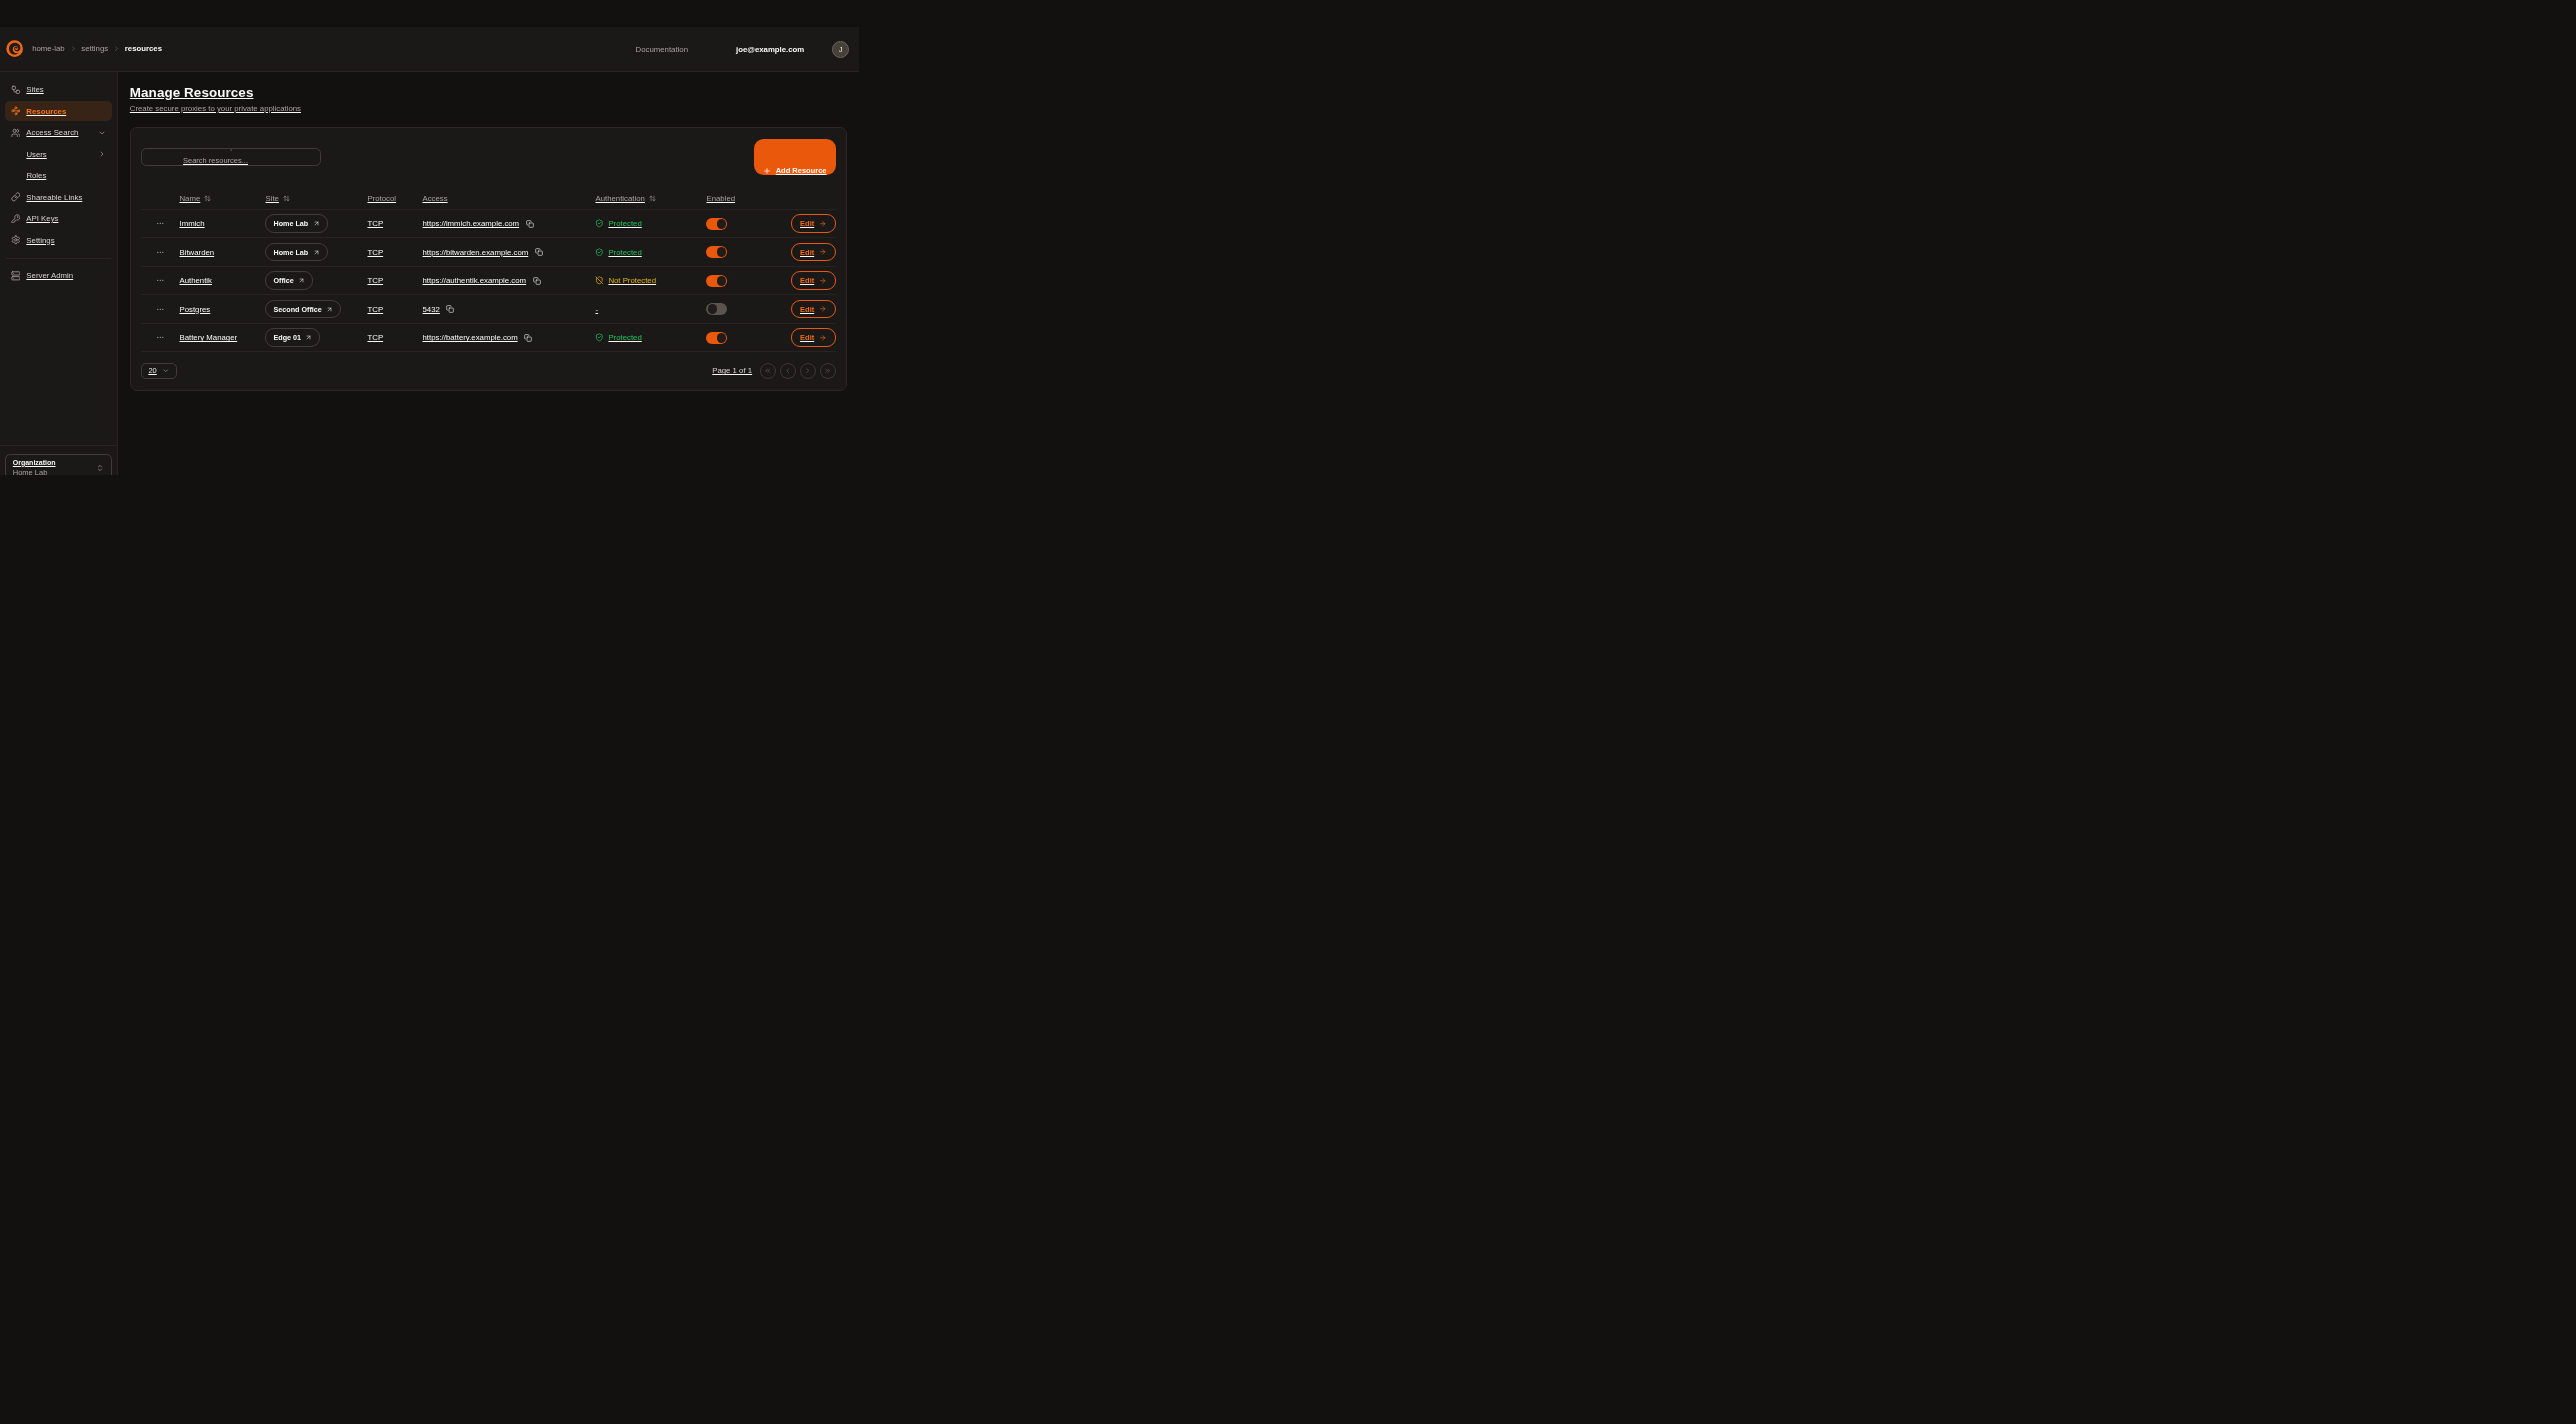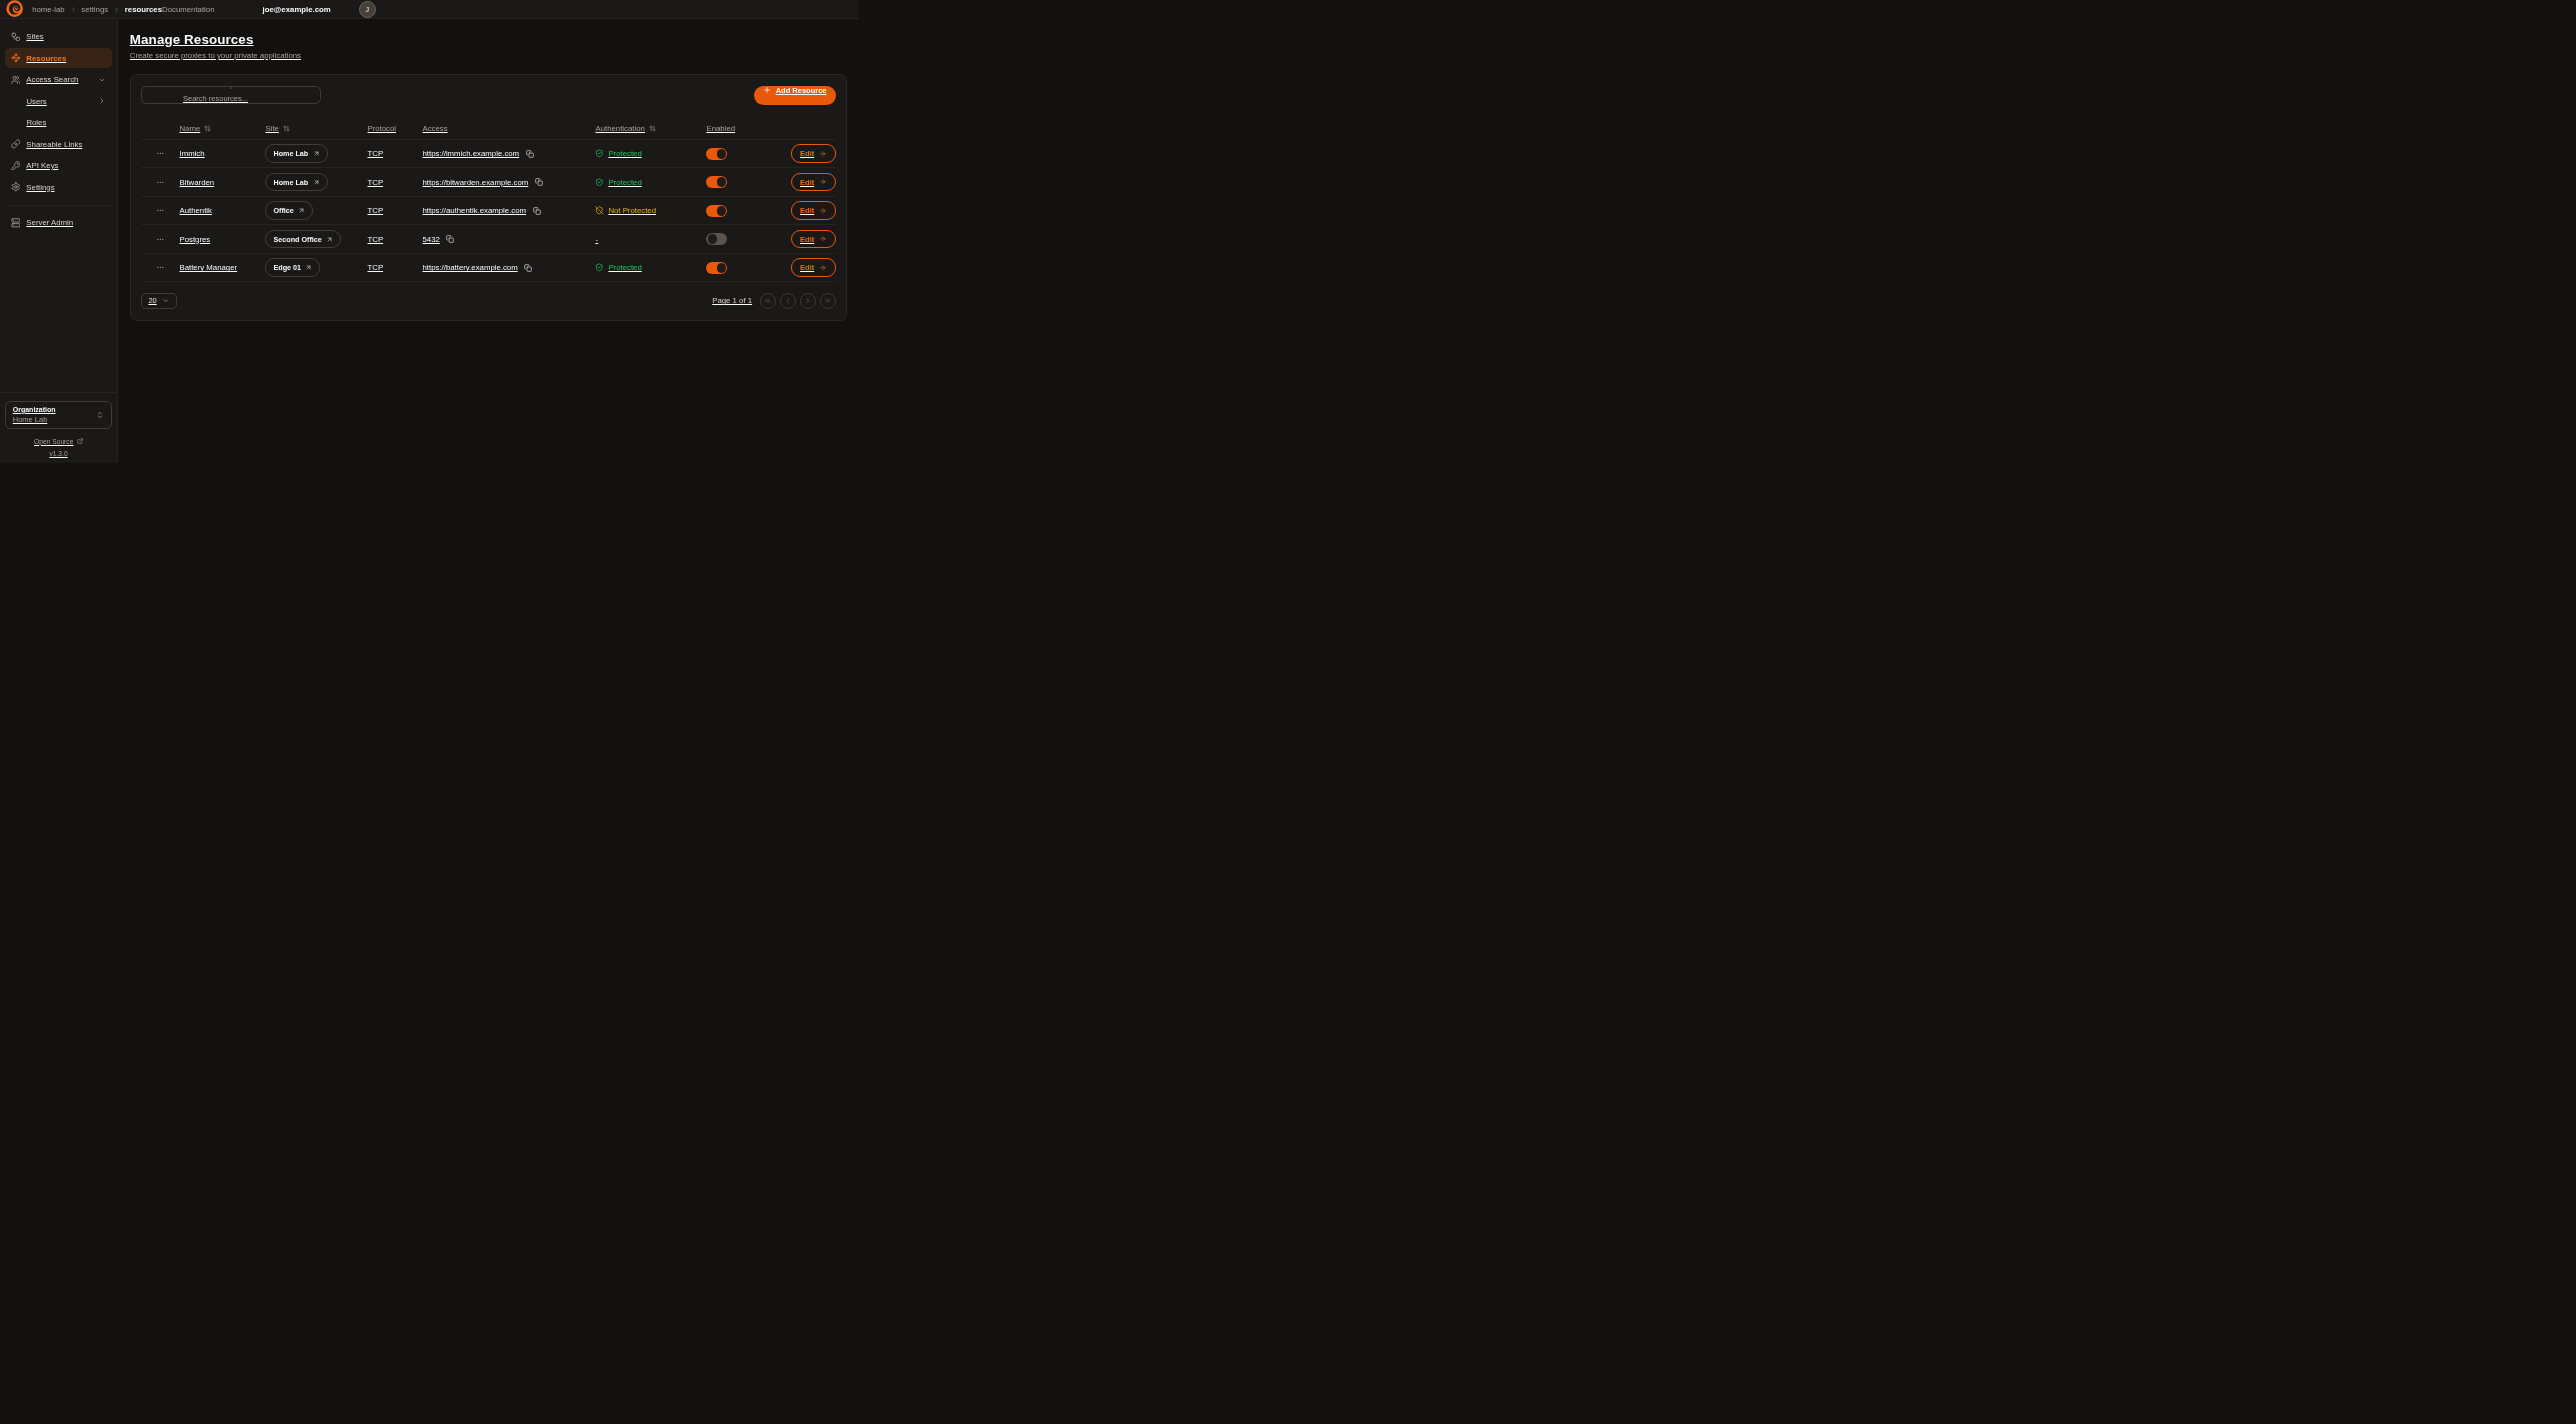--- a/index.html
+++ b/index.html
@@ -1,20 +1,20 @@
 <!DOCTYPE html>
 <html style="--accent: #ea580c; --green: #22c55e; --amber: #eab308;font-size:8.6px"><head>
 <meta charset="utf-8">
 <style>
   * { margin:0; padding:0; box-sizing:border-box; }
   html,body { width:859px; height:475px; background:#131110; font-family:"Liberation Sans", sans-serif; color:#fafaf9; overflow:hidden; }
   svg { display:block; }
 
   
-  .topbar { height:19px; background:#1b1918; border-bottom:0.5px solid #262321; display:flex; align-items:center; justify-content:flex-start; padding:0 9.7px 0 5.4px; }
+  .topbar { height:45px; background:#1b1918; border-bottom:0.5px solid #262321; display:flex; align-items:center; justify-content:space-between; padding:0 9.7px 0 5.4px;margin-top:27px; }
   .topbar-left { display:flex; align-items:center; gap:7.5px; }
   .logo { width:19.3px; height:19.3px; }
   .breadcrumb { display:flex; align-items:center; gap:4.8px; font-size:7.8px; }
   .crumb { color:#a8a29e; }
   .crumb.current { color:#fafaf9; font-weight:700; }
   .crumb-sep { color:#78716c; }
   .topbar-right { display:flex; align-items:center; gap:28px; }
   .doc-link { color:#a8a29e; font-size:7.8px; }
   .user-email { color:#fafaf9; font-size:7.8px; font-weight:700;padding-left:20px; }
   .avatar { width:17px; height:17px; border-radius:50%; background:#474039; border:0.5px solid #6b635c; color:#fafaf9; font-size:7px; display:flex; align-items:center; justify-content:center; }
@@ -43,21 +43,21 @@
   
   .main { flex:1; padding:13px 11.8px; overflow:hidden; }
   .page-title { font-size:13.4px; font-weight:700; letter-spacing:0.1px; }
   .page-subtitle { font-size:7.8px; color:#a8a29e; margin-top:3.8px; }
 
   .card { margin-top:14.5px; background:#1b1918; border:0.5px solid #2a2725; border-radius:7px; padding:10.7px; }
   .toolbar { display:flex; align-items:center; justify-content:space-between; }
   .search-box { width:180px; height:18px; border:0.5px solid #413c38; border-radius:5.4px; display:flex; align-items:center; gap:4.8px; padding:0 6.4px; color:#a8a29e;flex-direction:column; }
   .search-box input { background:transparent; border:none; outline:none; color:#e7e5e4; font-size:7.5px; font-family:inherit; flex:1; }
   .search-box input::placeholder { color:#a8a29e; }
-  .btn-primary { height:19px; background:var(--accent,#ea580c); border:none; border-radius:9.7px; color:#fff; font-size:7.5px; font-weight:700; font-family:inherit; display:flex; align-items:flex-start; gap:4.3px; padding:0 9px; cursor:pointer; }
+  .btn-primary { height:36px; background:var(--accent,#ea580c); border:none; border-radius:9.7px; color:#fff; font-size:7.5px; font-weight:700; font-family:inherit; display:flex; align-items:flex-end; gap:4.3px; padding:0 9px; cursor:pointer; }
 
   .tbl { margin-top:13.4px; }
   .trow { display:grid; grid-template-columns:38px 86px 102px 55px 173px 111px 75px 1fr; align-items:center; }
   .thead { height:21.5px; color:#a8a29e; font-size:7.8px; border-bottom:0.5px solid #262321; }
   .th { display:flex; align-items:center; gap:3.8px; }
   .sort-ic { color:#a8a29e; }
   .tr { height:28.5px; border-bottom:0.5px solid #232019; border-bottom-color:#262321; font-size:7.8px; }
   .cell-actions { display:flex; justify-content:center; }
   .dots-btn { background:none; border:none; color:#d6d3d1; cursor:pointer; padding:2.1px; }
   .site-pill { display:inline-flex; align-items:center; gap:4.3px; border:0.5px solid #413c38; border-radius:9px; padding:3.8px 7px; background:transparent; color:#fafaf9; font-size:7.2px; font-weight:600; font-family:inherit; cursor:pointer; }

